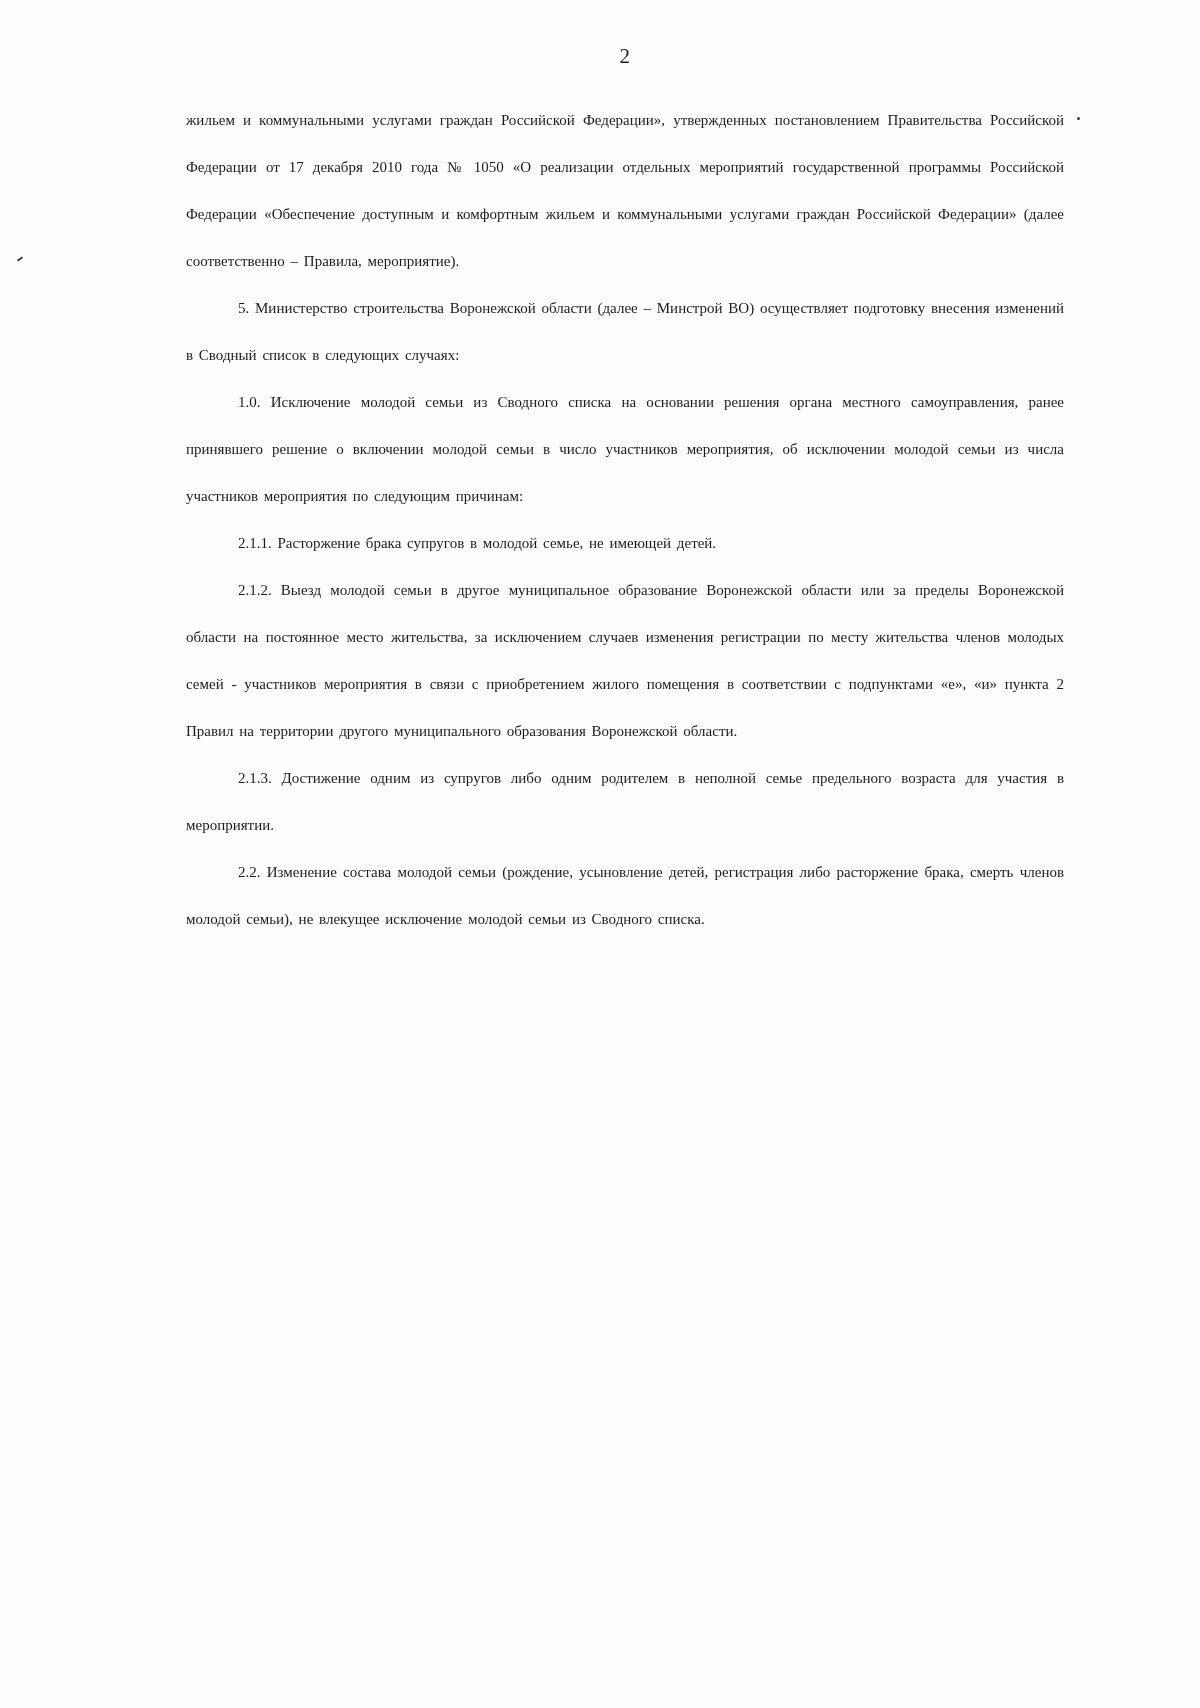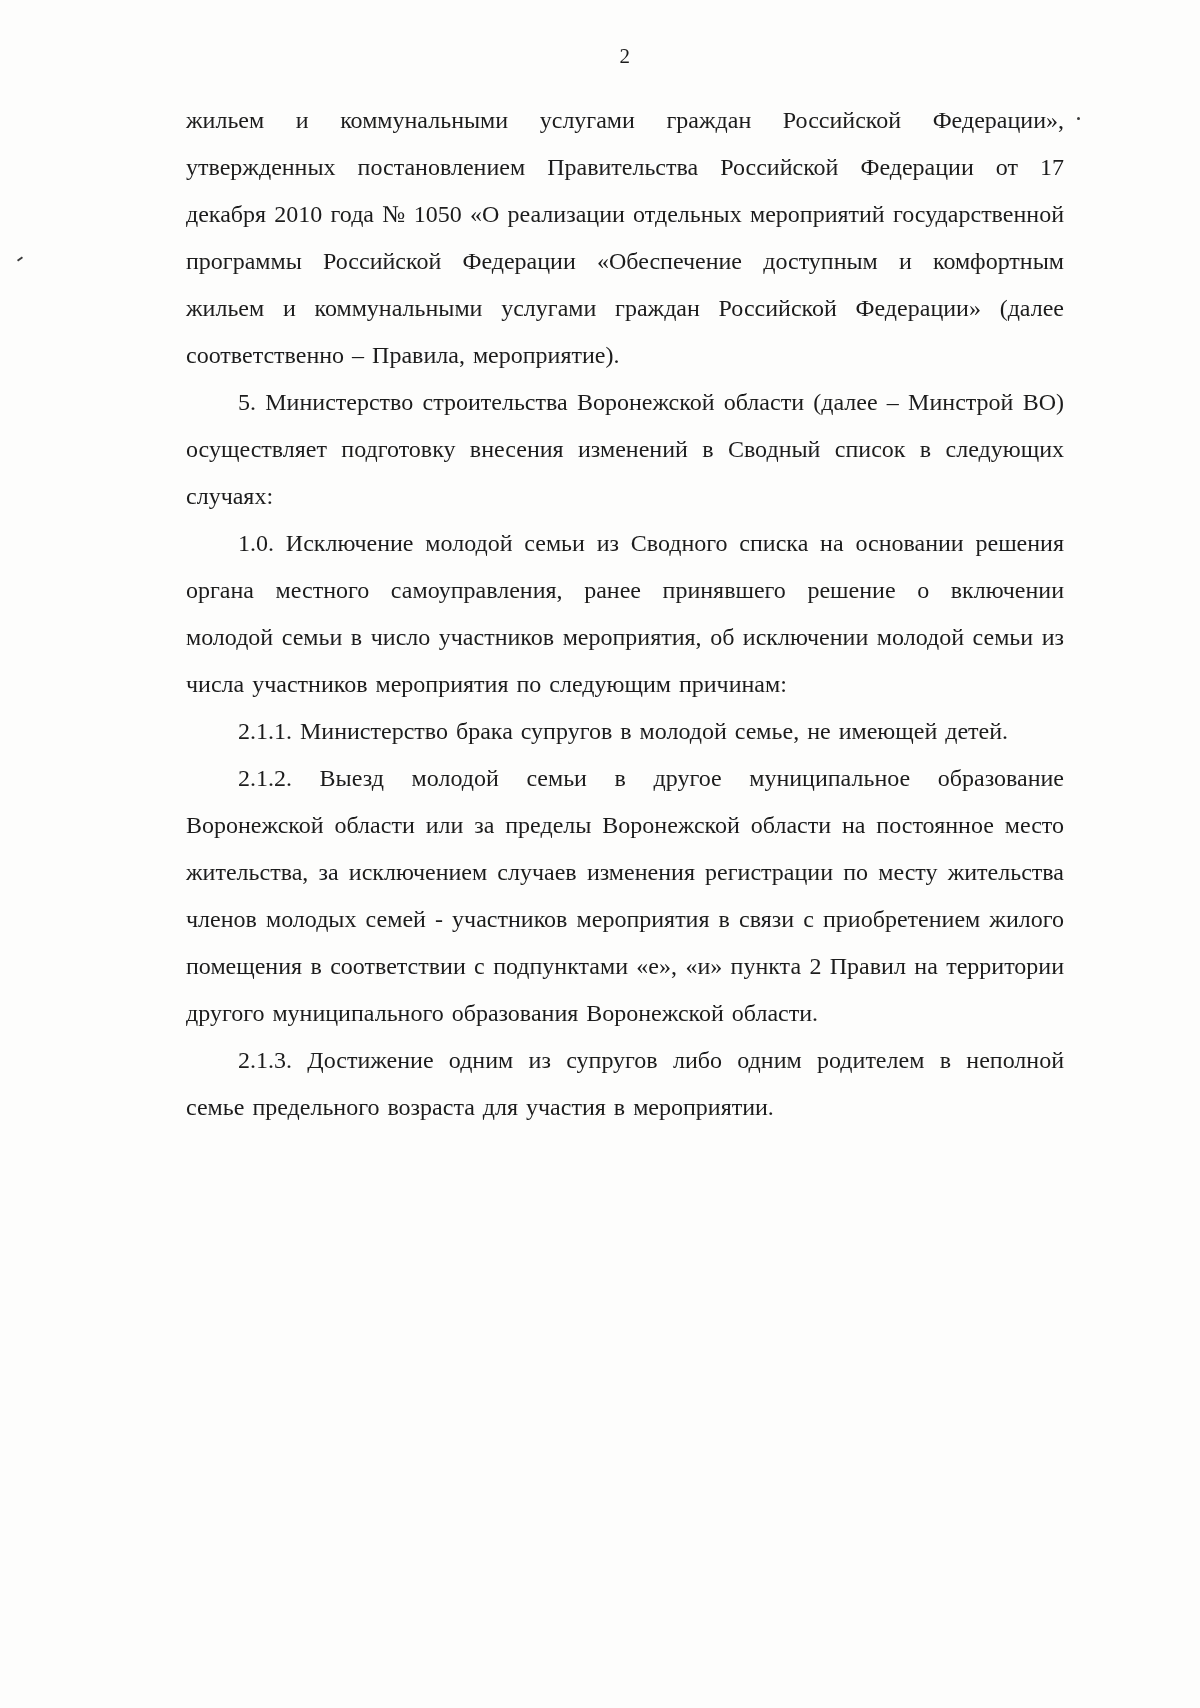--- a/index.html
+++ b/index.html
@@ -28,21 +28,21 @@
   }
   .content {
     position: absolute;
     top: 97px;
     left: 186px;
     width: 878px;
   }
   p.para {
     margin: 0;
     padding: 0;
-    font-size: 24px;
+    font-size: 15px;
     line-height: 47px;
     text-align: justify;
     text-align-last: left;
     word-spacing: 2px;
   }
   p.para.indent {
     text-indent: 52px;
   }
   .artifact {
     position: absolute;
@@ -66,20 +66,21 @@
 </head>
 <body>
 
 <div class="sheet">
   <div class="page-number">2</div>
 
   <div class="content">
       <p class="para">жильем и коммунальными услугами граждан Российской Федерации», утвержденных постановлением Правительства Российской Федерации от 17 декабря 2010 года № 1050 «О реализации отдельных мероприятий государственной программы Российской Федерации «Обеспечение доступным и комфортным жильем и коммунальными услугами граждан Российской Федерации» (далее соответственно – Правила, мероприятие).</p>
       <p class="para indent">5. Министерство строительства Воронежской области (далее – Минстрой ВО) осуществляет подготовку внесения изменений в Сводный список в следующих случаях:</p>
       <p class="para indent">1.0. Исключение молодой семьи из Сводного списка на основании решения органа местного самоуправления, ранее принявшего решение о включении молодой семьи в число участников мероприятия, об исключении молодой семьи из числа участников мероприятия по следующим причинам:</p>
-      <p class="para indent">2.1.1. Министерство брака супругов в молодой семье, не имеющей детей.</p>
+      <p class="para indent">2.1.1. Расторжение брака супругов в молодой семье, не имеющей детей.</p>
       <p class="para indent">2.1.2. Выезд молодой семьи в другое муниципальное образование Воронежской области или за пределы Воронежской области на постоянное место жительства, за исключением случаев изменения регистрации по месту жительства членов молодых семей - участников мероприятия в связи с приобретением жилого помещения в соответствии с подпунктами «е», «и» пункта 2 Правил на территории другого муниципального образования Воронежской области.</p>
       <p class="para indent">2.1.3. Достижение одним из супругов либо одним родителем в неполной семье предельного возраста для участия в мероприятии.</p>
+      <p class="para indent">2.2. Изменение состава молодой семьи (рождение, усыновление детей, регистрация либо расторжение брака, смерть членов молодой семьи), не влекущее исключение молодой семьи из Сводного списка.</p>
     </div>
 
   <span class="artifact dot"></span>
   <span class="artifact dash"></span>
 </div>
 
 </body></html>

